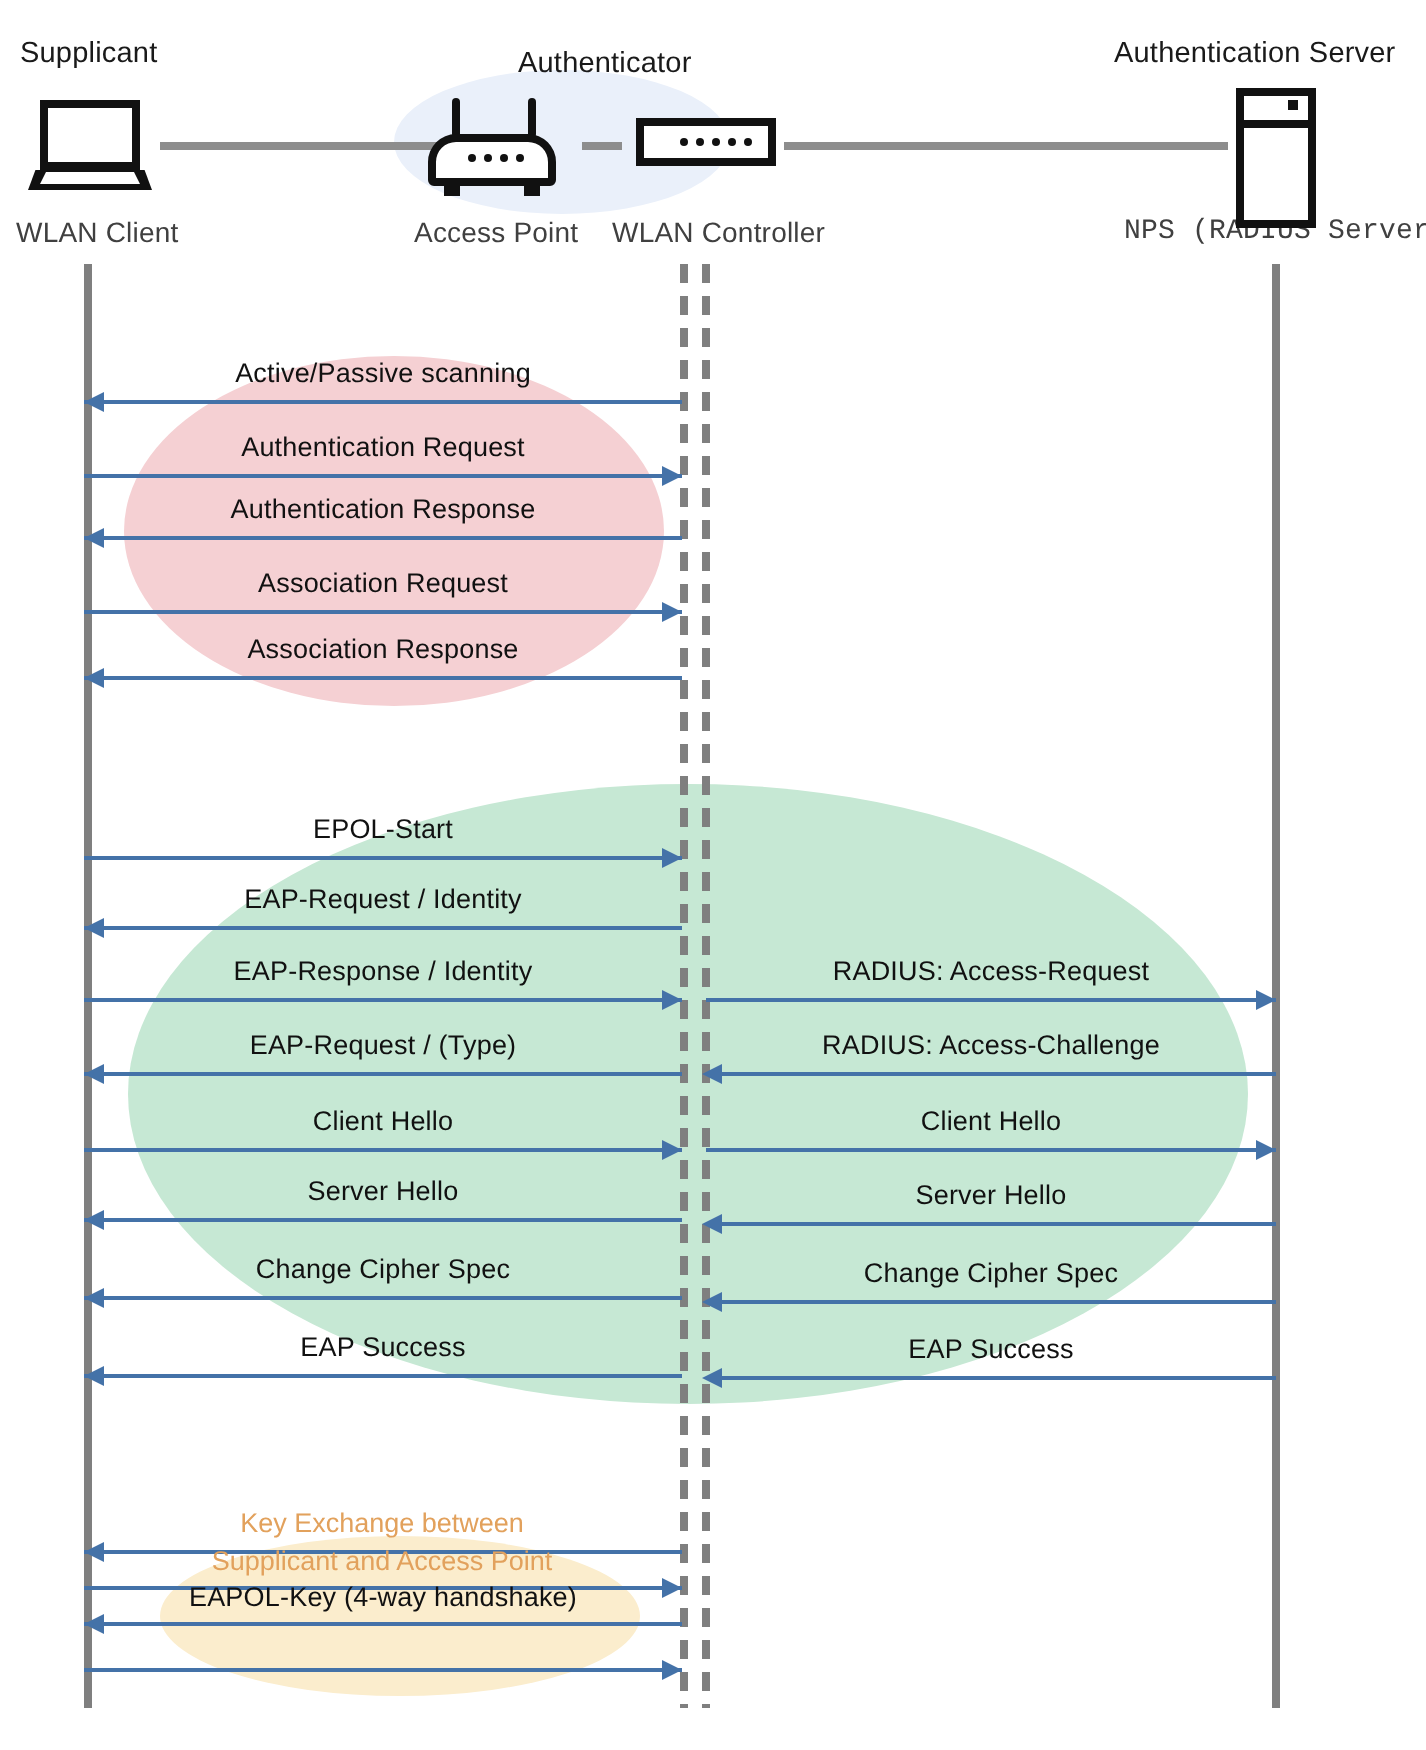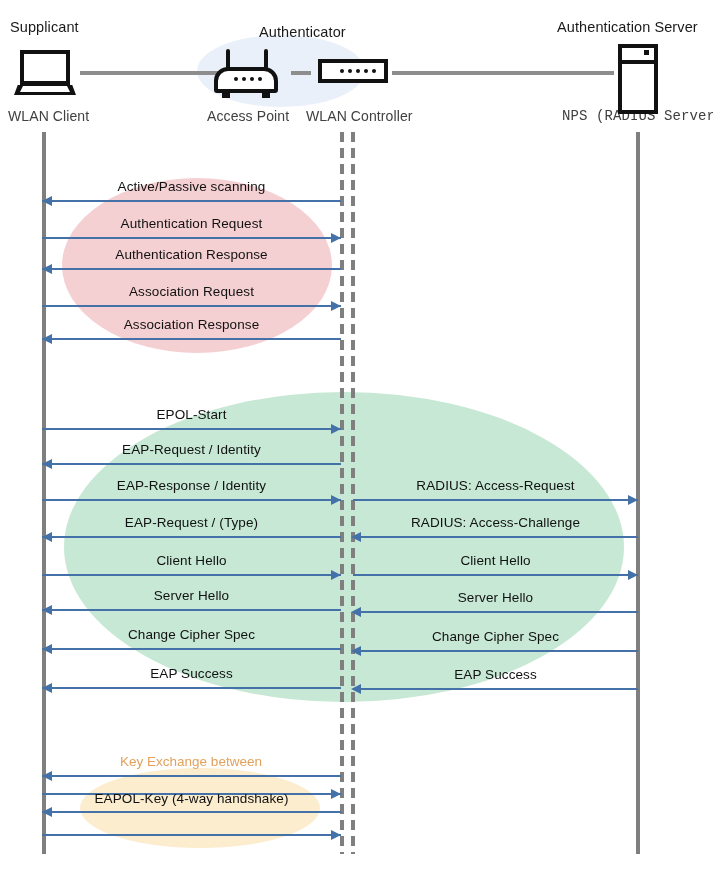--- a/index.html
+++ b/index.html
@@ -308,20 +308,21 @@
   </div>
   <div class="msg" style="left:353px;top:688px;width:285px;">
     <div class="line" style="width:285px;"></div>
     <div class="head l" style="left:-2px;"></div>
     <div class="label">EAP Success</div>
   </div>
 
   <div class="blob" style="left:80px;top:768px;width:240px;height:80px;background:#fbedcd;"></div>
   <div class="phase-title multi" style="left:42px;top:752px;width:298px;color:#e2a15c;">
     <div>Key Exchange between</div>
+    <div>Supplicant and Access Point</div>
   </div>
 
   <div class="msg" style="left:42px;top:775px;width:299px;">
     <div class="line" style="width:299px;"></div>
     <div class="head l" style="left:0;"></div>
   </div>
   <div class="msg" style="left:42px;top:793px;width:299px;">
     <div class="line" style="width:299px;"></div>
     <div class="head r" style="left:289px;"></div>
   </div>

